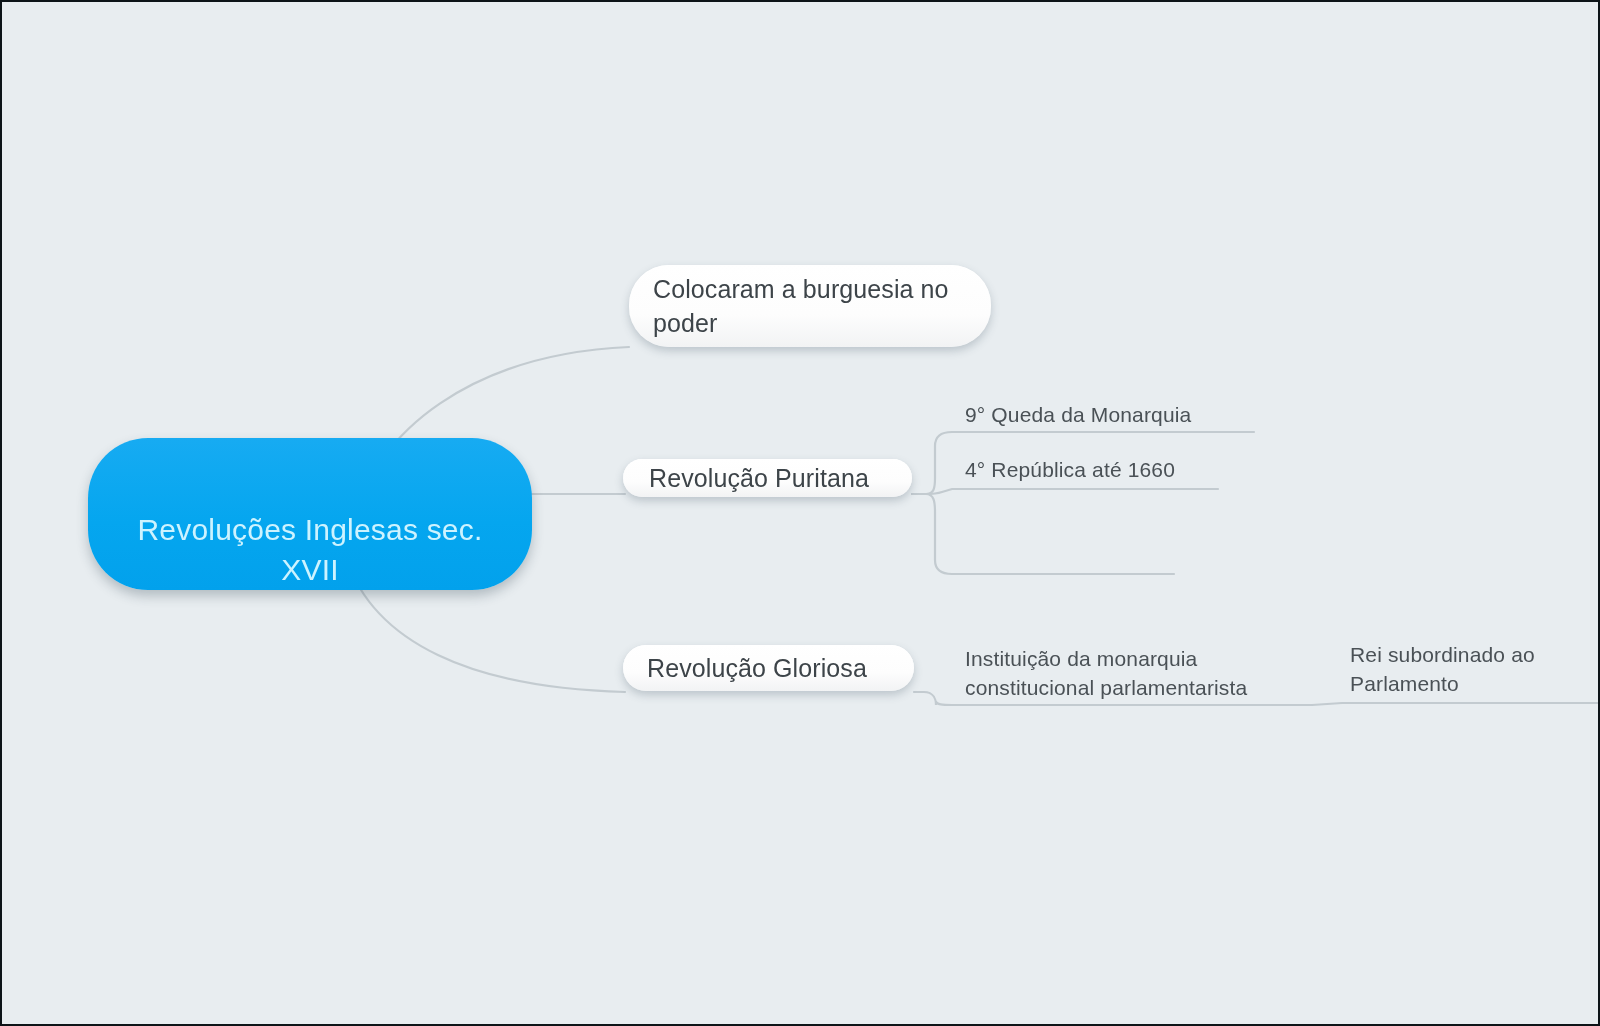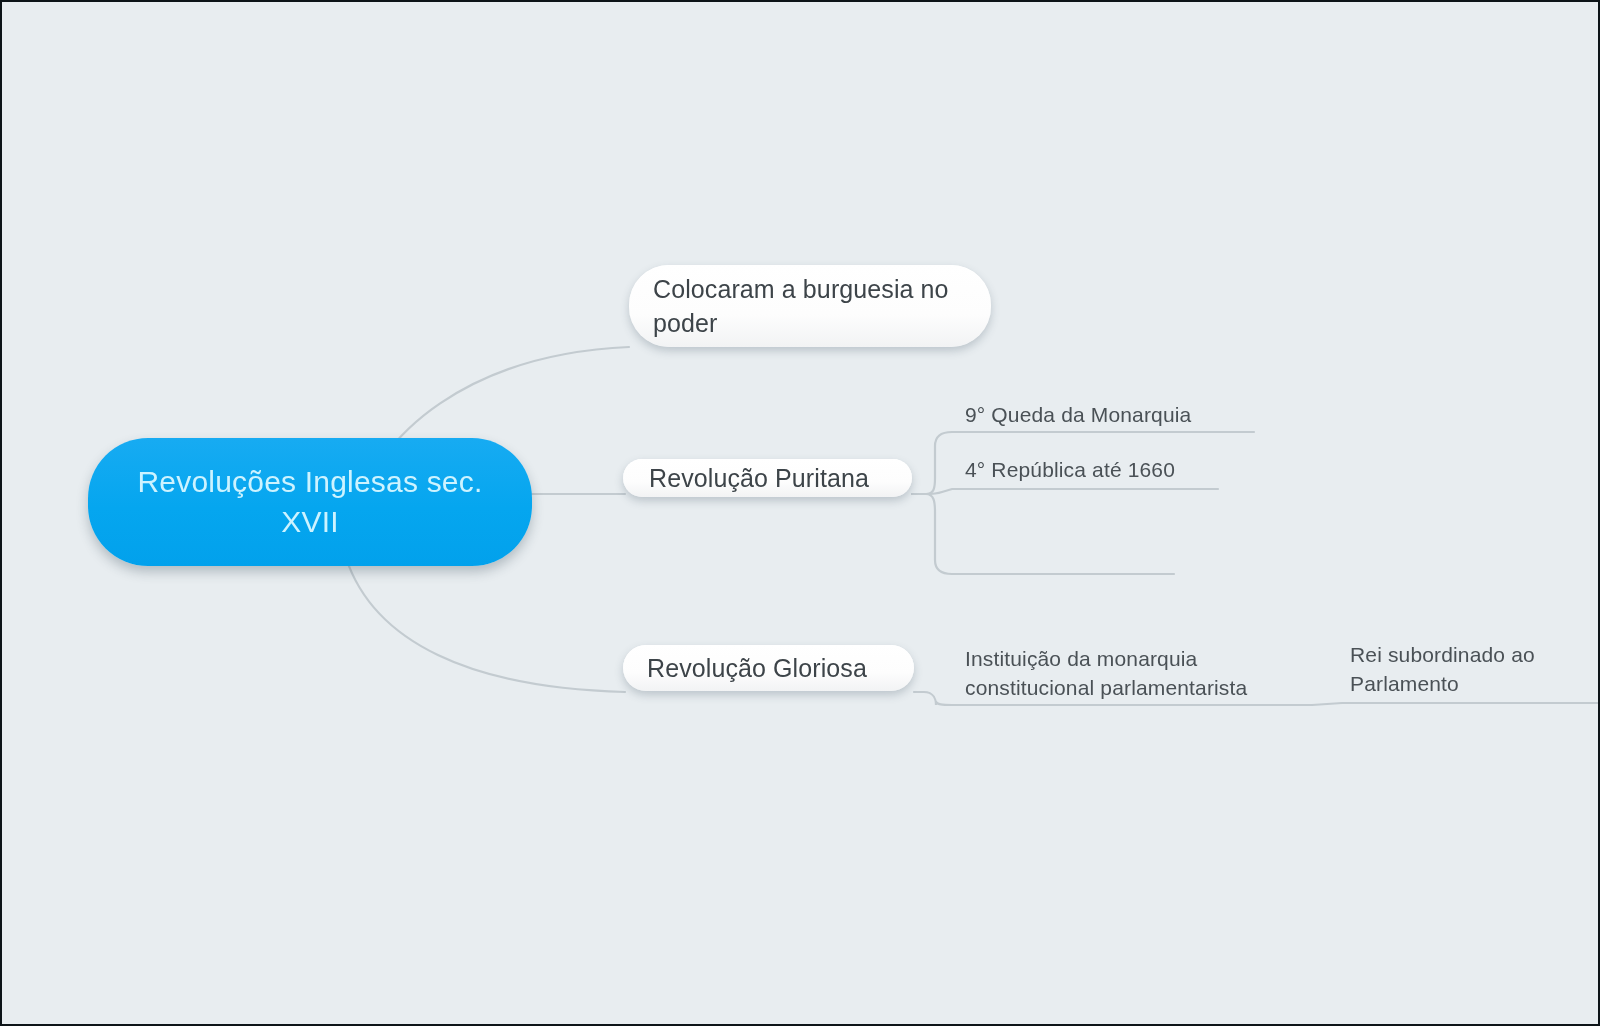--- a/index.html
+++ b/index.html
@@ -28,26 +28,26 @@
     height: 1026px;
     pointer-events: none;
   }
 
   
   .root-node {
     position: absolute;
     left: 86px;
     top: 436px;
     width: 444px;
-    height: 128px;
+    height: 152px;
     border-radius: 60px;
     background: linear-gradient(180deg, #17abf2 0%, #05a6ef 55%, #02a1ec 100%);
     box-shadow: 0 6px 12px rgba(40,60,75,0.28);
     display: flex;
-    align-items: center;
+    align-items: flex-end;
     justify-content: center;
     box-sizing: border-box;
     padding: 0 26px;
   }
   .root-node .root-label {
     color: #cdf3ff;
     font-size: 30px;
     line-height: 40px;
     text-align: center;
     letter-spacing: 0.2px;

